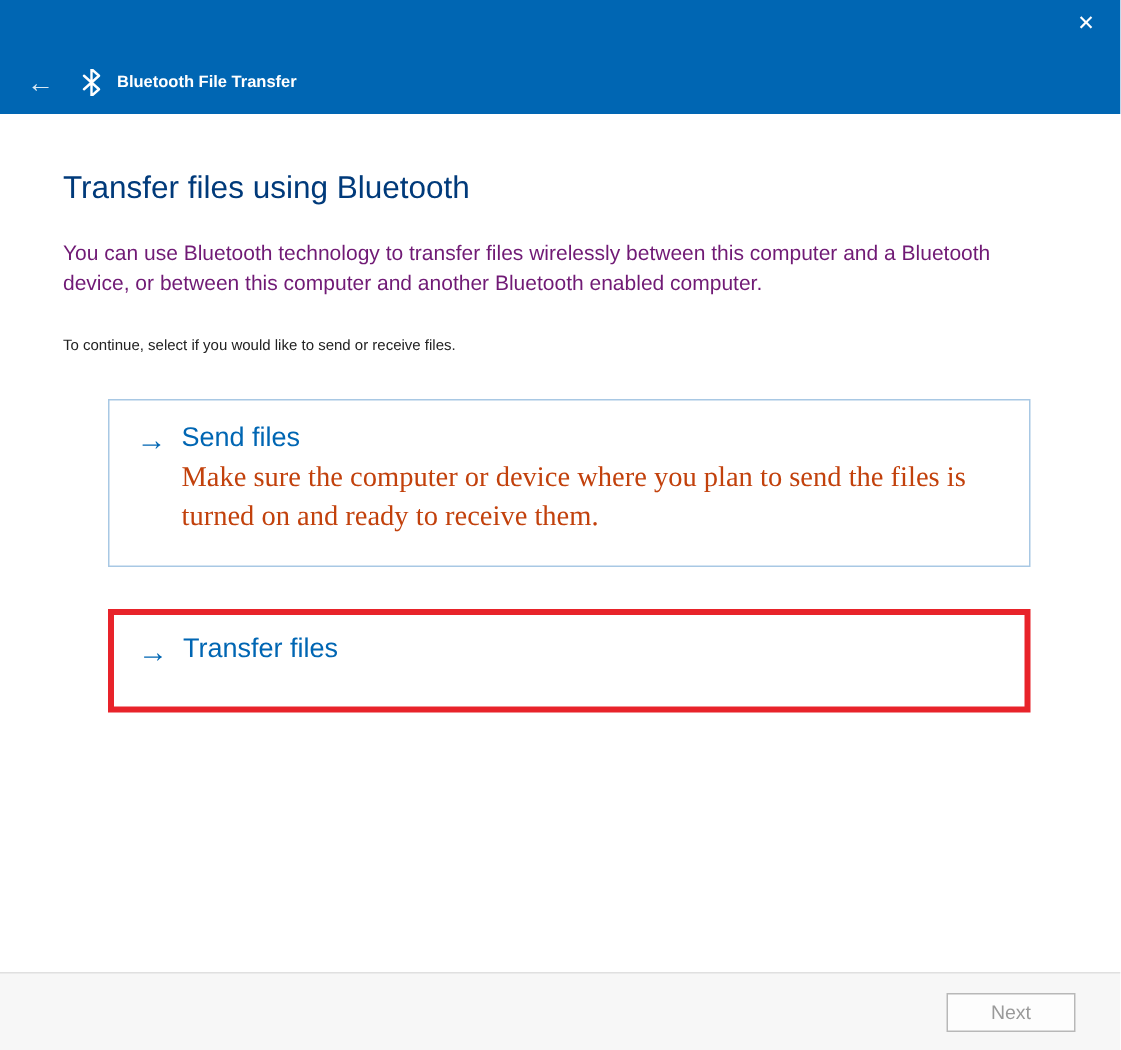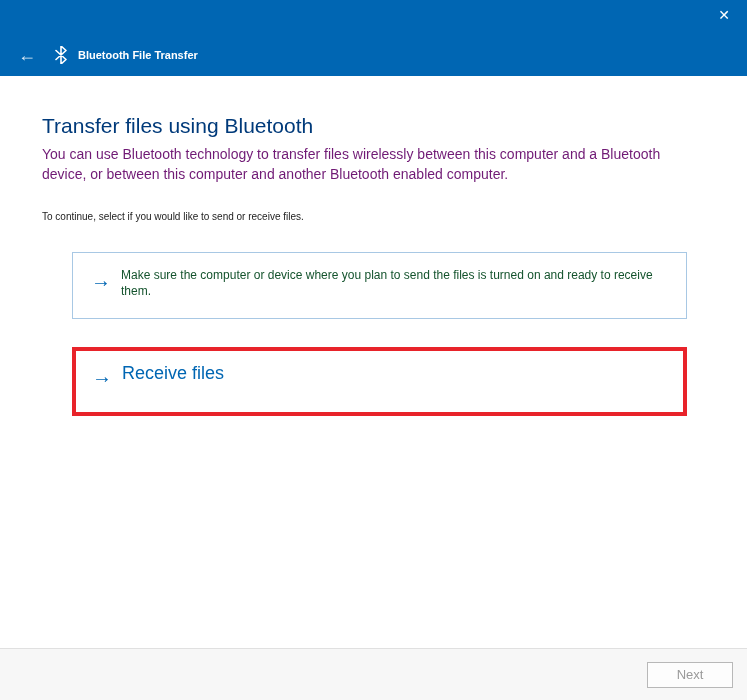--- a/index.html
+++ b/index.html
@@ -57,21 +57,21 @@
       font-weight: 600;
     }
     .content {
       flex: 1;
       padding: 38px 42px 20px 42px;
     }
     .page-title {
       color: #003a7a;
       font-size: 21px;
       font-weight: 400;
-      margin-bottom: 6px;
+      margin-bottom: 20px;
     }
     .description {
       color: #701a75;
       font-size: 14px;
       line-height: 1.45;
       margin-bottom: 26px;
     }
     .instruction {
       color: #222;
       font-size: 10px;
@@ -105,32 +105,33 @@
       flex-shrink: 0;
     }
     .option-body { flex: 1; }
     .option-title {
       color: #0066b3;
       font-size: 18px;
       font-weight: 400;
       margin-bottom: 4px;
     }
     .option-desc {
-      color: #14532d;
-      font-size: 12px;
+      color: #c2410c;
+      font-size: 19px;
       line-height: 1.4;
+      font-family: Liberation Serif, serif;
     }
     .footer {
       height: 52px;
       border-top: 1px solid #e0e0e0;
       background: #f7f7f7;
       display: flex;
       justify-content: flex-end;
       align-items: center;
-      padding-right: 14px;
+      padding-right: 30px;
       gap: 8px;
     }
     .btn {
       min-width: 86px;
       height: 26px;
       border: 1px solid #b8b8b8;
       background: #fdfdfd;
       font-size: 13px;
       font-family: inherit;
       cursor: pointer;
@@ -162,28 +163,29 @@
 
 <div class="content">
   <h1 class="page-title">Transfer files using Bluetooth</h1>
   <p class="description">You can use Bluetooth technology to transfer files wirelessly between this computer and a Bluetooth device, or between this computer and another Bluetooth enabled computer.</p>
   <p class="instruction">To continue, select if you would like to send or receive files.</p>
 
   <div class="options">
     <div class="option selected">
       <span class="option-arrow">→</span>
       <div class="option-body">
+        <div class="option-title">Send files</div>
         <div class="option-desc">Make sure the computer or device where you plan to send the files is turned on and ready to receive them.</div>
       </div>
     </div>
 
     <div class="option highlighted">
       <span class="option-arrow">→</span>
       <div class="option-body">
-        <div class="option-title">Receive files</div>
+        <div class="option-title">Transfer files</div>
       </div>
     </div>
   </div>
 </div>
 
 <div class="footer">
   <button class="btn" disabled="">Next</button>
 </div>
 
 </body></html>

